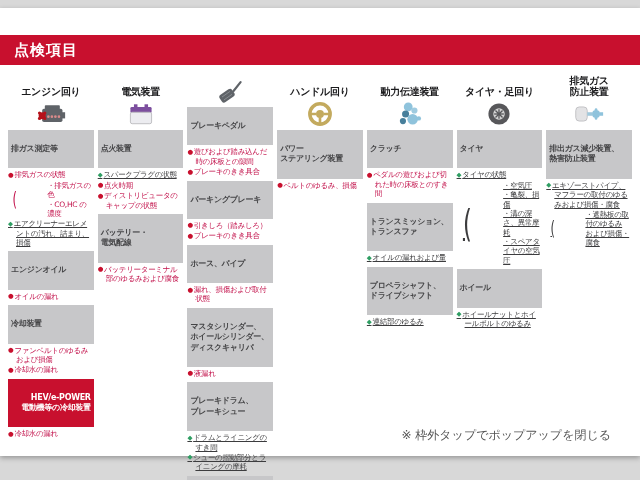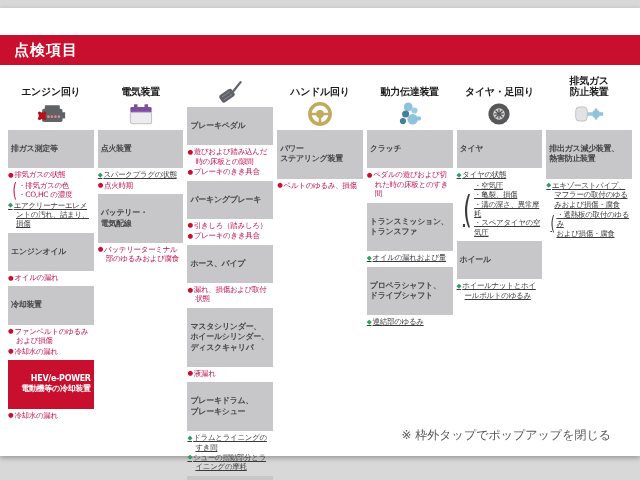--- a/index.html
+++ b/index.html
@@ -26,21 +26,21 @@
           margin-bottom:1px; letter-spacing:-0.3px; word-break:break-all; }
   .bullet { font-size:6.5px; margin-right:1px; vertical-align:0.5px; }
   .bullet.circle { color:var(--accent,#c8102e); }
   .bullet.diamond { color:var(--green,#2f9e63); }
   .red-t { color:var(--red-item,#c2104a); }
   .dark-t { color:var(--dark,#3c3c3e);text-decoration:underline; }
   .paren-group { display:flex; align-items:center; font-size:7.5px; line-height:1.25;
                  margin:0 0 1px 3px; letter-spacing:-0.3px; }
   .paren { font-weight:400; transform:scaleX(.6); line-height:.9; flex:0 0 auto; }
   .paren-lines { min-width:0; }
-  .paren-lines div { word-break:break-all; }
+  .paren-lines div { word-break:break-all;margin-left:29px; }
   .footer-note { position:absolute; right:29px; bottom:12px; font-size:12px; color:#555;margin-top:46px; }
   svg { display:block; }
 </style>
 </head>
 <body>
 
 <div class="overlay">
   <div class="card">
     <div class="redbar">
       <span>点検項目</span>
@@ -112,20 +112,21 @@
               <rect x="5" y="7" width="24" height="7" rx="1.5" fill="#7c4e9e"></rect>
               <rect x="5" y="13" width="24" height="13" rx="2" fill="#ececf0" stroke="#b8b8bc"></rect>
             </svg>
           </div>
           <div class="sec">
             <div class="sec-h">
               <div>点火装置</div>
             </div>
             <div class="item dark-t"><span class="bullet diamond">◆</span>スパークプラグの状態</div>
             <div class="item red-t"><span class="bullet circle">●</span>点火時期</div>
+            <div class="item red-t"><span class="bullet circle">●</span>ディストリビュータのキャップの状態</div>
           </div>
           <div class="sec">
             <div class="sec-h">
               <div>バッテリー・</div>
               <div>電気配線</div>
             </div>
             <div class="item red-t"><span class="bullet circle">●</span>バッテリーターミナル部のゆるみおよび腐食</div>
           </div>
         </div>
         <div class="col">

